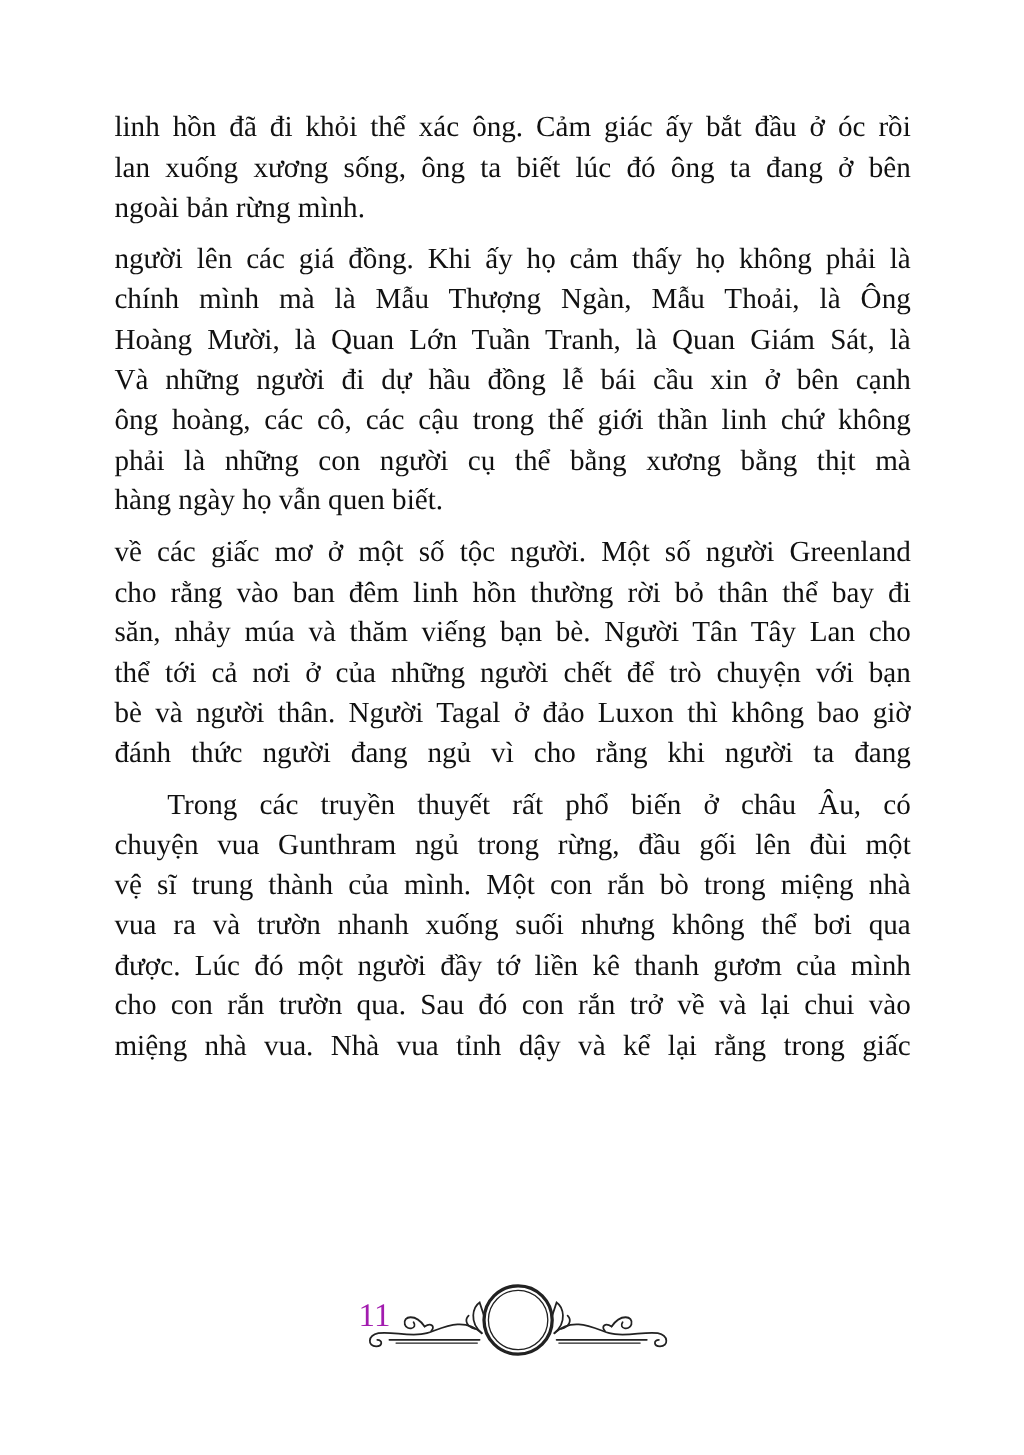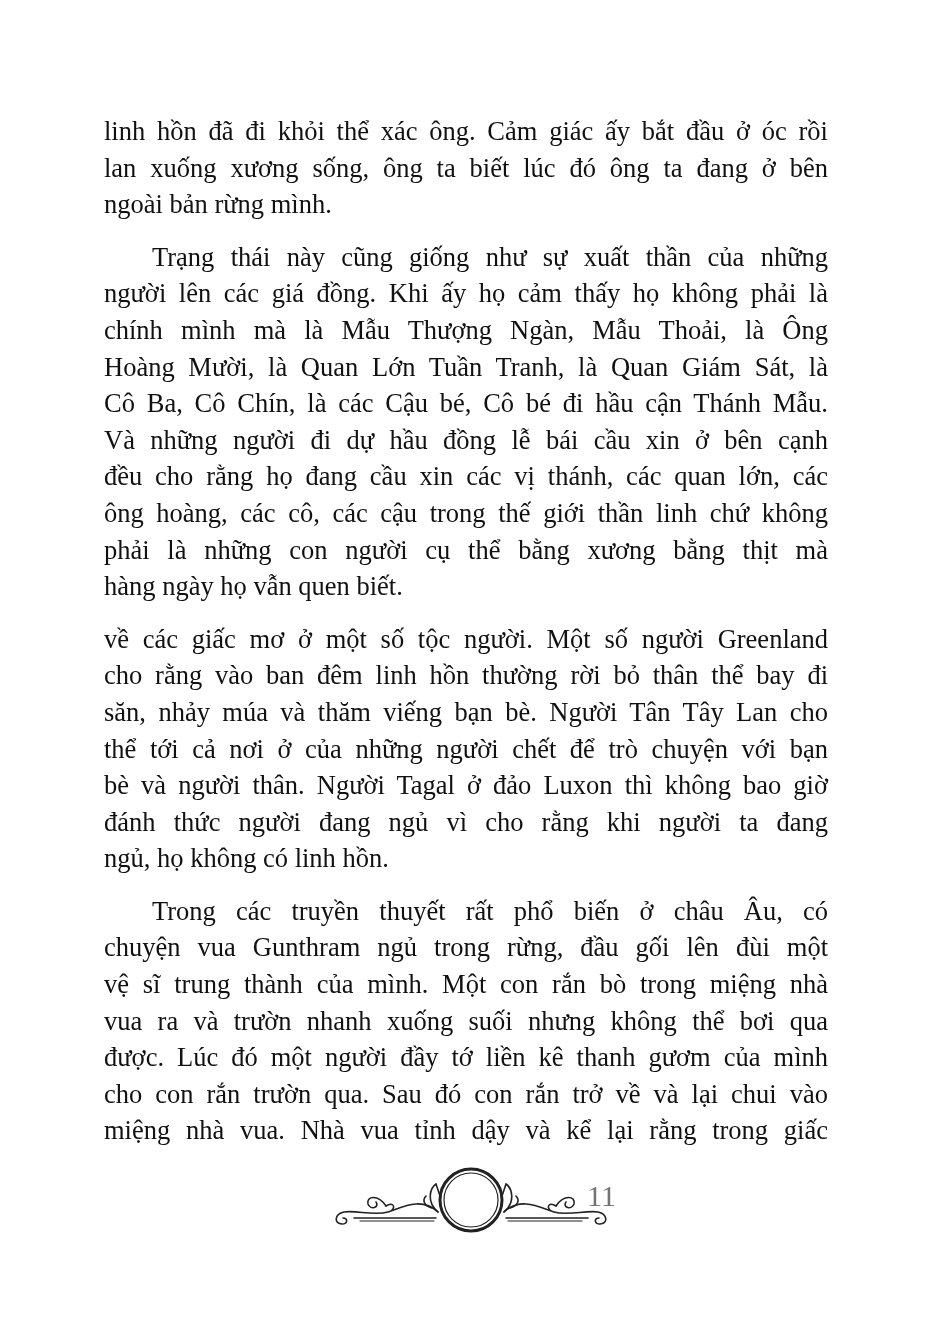--- a/index.html
+++ b/index.html
@@ -2,66 +2,62 @@
 <html><head>
   <meta charset="utf-8">
   <style>
     html, body { margin: 0; padding: 0; background: #ffffff; }
     body { width: 931px; height: 1323px; position: relative; overflow: hidden; }
     .page {
       position: absolute; left: 104px; top: 97px; width: 724px;
       font-family: "Liberation Serif", "DejaVu Serif", serif;
       font-size: 26.5px; color: #111111;
     }
-    .para { margin: 16px 0 10px 0; }
+    .para { margin: 0 0 10px 0; }
     .line {
       display: block; height: 36.6px; line-height: 36.6px;
       white-space: nowrap; text-align: justify; text-align-last: justify;
     }
     .line.last { text-align-last: left; }
     .line.indent { padding-left: 48px; }
     .footer {
       position: absolute; left: 326px; top: 1166px; width: 290px; height: 72px;
     }
     .footer svg { position: absolute; left: 0; top: 0; }
     .page-number {
-      position: absolute; left: 0; width: 290px; top: 13px; text-align: right;
+      position: absolute; left: 0; width: 290px; top: 13px; text-align: left;
       font-family: "Liberation Serif", "DejaVu Serif", serif;
-      font-size: 30px; color: #737373;
+      font-size: 30px; color: #a21caf;
     }
   </style>
 </head>
 <body>
 
 <div class="page" id="page-body">
     <div class="para">
       <span class="line">linh hồn đã đi khỏi thể xác ông. Cảm giác ấy bắt đầu ở óc rồi</span>
       <span class="line">lan xuống xương sống, ông ta biết lúc đó ông ta đang ở bên</span>
       <span class="line last">ngoài bản rừng mình.</span>
     </div>
     <div class="para">
-      <span class="line indent">Trạng thái này cũng giống như sự xuất thần của những</span>
       <span class="line">người lên các giá đồng. Khi ấy họ cảm thấy họ không phải là</span>
       <span class="line">chính mình mà là Mẫu Thượng Ngàn, Mẫu Thoải, là Ông</span>
       <span class="line">Hoàng Mười, là Quan Lớn Tuần Tranh, là Quan Giám Sát, là</span>
-      <span class="line">Cô Ba, Cô Chín, là các Cậu bé, Cô bé đi hầu cận Thánh Mẫu.</span>
       <span class="line">Và những người đi dự hầu đồng lễ bái cầu xin ở bên cạnh</span>
-      <span class="line">đều cho rằng họ đang cầu xin các vị thánh, các quan lớn, các</span>
       <span class="line">ông hoàng, các cô, các cậu trong thế giới thần linh chứ không</span>
       <span class="line">phải là những con người cụ thể bằng xương bằng thịt mà</span>
       <span class="line last">hàng ngày họ vẫn quen biết.</span>
     </div>
     <div class="para">
       <span class="line">về các giấc mơ ở một số tộc người. Một số người Greenland</span>
       <span class="line">cho rằng vào ban đêm linh hồn thường rời bỏ thân thể bay đi</span>
       <span class="line">săn, nhảy múa và thăm viếng bạn bè. Người Tân Tây Lan cho</span>
       <span class="line">thể tới cả nơi ở của những người chết để trò chuyện với bạn</span>
       <span class="line">bè và người thân. Người Tagal ở đảo Luxon thì không bao giờ</span>
       <span class="line">đánh thức người đang ngủ vì cho rằng khi người ta đang</span>
-      <span class="line last">ngủ, họ không có linh hồn.</span>
     </div>
     <div class="para">
       <span class="line indent">Trong các truyền thuyết rất phổ biến ở châu Âu, có</span>
       <span class="line">chuyện vua Gunthram ngủ trong rừng, đầu gối lên đùi một</span>
       <span class="line">vệ sĩ trung thành của mình. Một con rắn bò trong miệng nhà</span>
       <span class="line">vua ra và trườn nhanh xuống suối nhưng không thể bơi qua</span>
       <span class="line">được. Lúc đó một người đầy tớ liền kê thanh gươm của mình</span>
       <span class="line">cho con rắn trườn qua. Sau đó con rắn trở về và lại chui vào</span>
       <span class="line">miệng nhà vua. Nhà vua tỉnh dậy và kể lại rằng trong giấc</span>
     </div>

